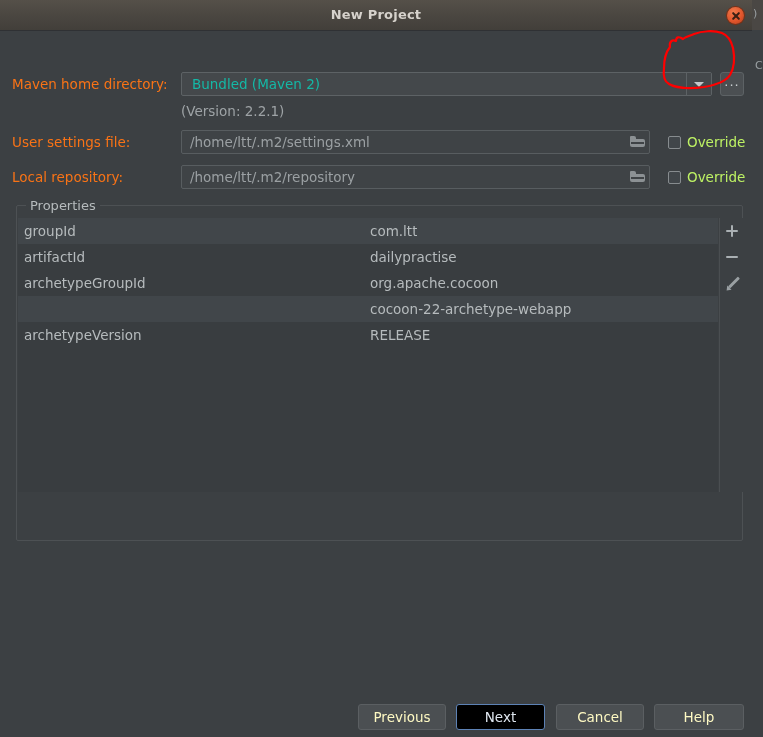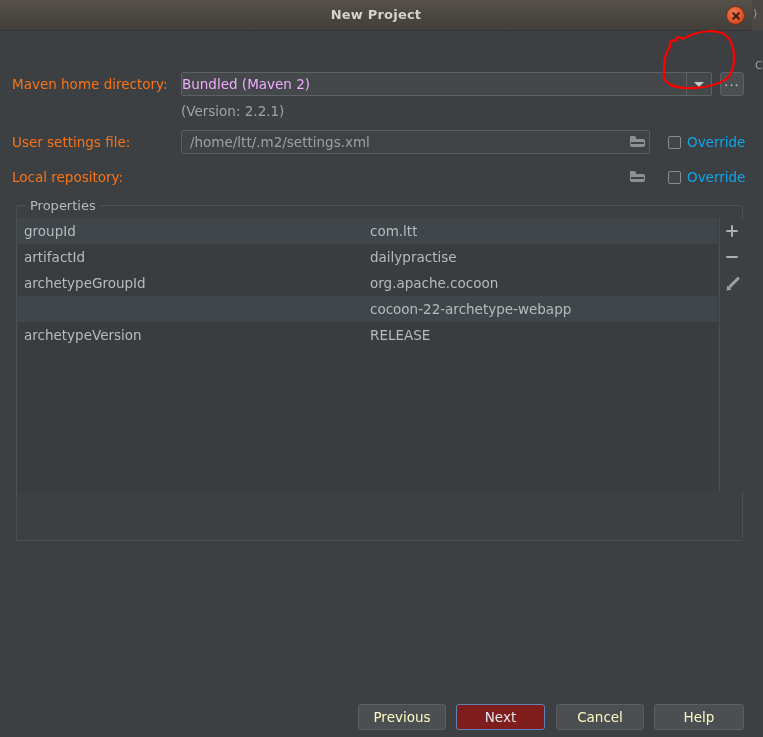--- a/index.html
+++ b/index.html
@@ -128,22 +128,22 @@
     height: 24px;
   }
   .combo-field {
     position: absolute;
     inset: 0;
     box-sizing: border-box;
     background: #44484b;
     border: 1px solid #5d6265;
     border-radius: 2px;
     font-size: 13.5px;
-    color: #f0abfc;
-    padding: 0 0;
+    color: #14b8a6;
+    padding: 0 10px;
     line-height: 22px;
     white-space: nowrap;
     overflow: hidden;
     cursor: pointer;
   }
   .combo-arrow-btn {
     position: absolute;
     right: 0;
     top: 0;
     width: 24px;
@@ -224,21 +224,21 @@
     height: 13px;
     box-sizing: border-box;
     background: #41464a;
     border: 1px solid #878c8f;
     border-radius: 2px;
     cursor: pointer;
   }
   .cb-label {
     position: absolute;
     font-size: 13.5px;
-    color: #0ea5e9;
+    color: #bef264;
     cursor: pointer;
   }
 
   
   .group {
     position: absolute;
     left: 16px;
     top: 174px;
     width: 727px;
     height: 336px;
@@ -349,21 +349,21 @@
     border-radius: 3px;
     font-size: 13.5px;
     text-align: center;
     line-height: 24px;
     cursor: pointer;
     background: #4b4f52;
     border: 1px solid #5b5f62;
     color: #fef9c3;
   }
   .btn.primary {
-    background: #7f1d1d;
+    background: #000000;
     border: 1px solid #5d82b5;
     color: #dfe6ee;
   }
 
   
   .annot {
     position: absolute;
     left: 0; top: 0;
     width: 763px; height: 737px;
     pointer-events: none;
@@ -403,20 +403,21 @@
     <div class="textfield" style="left:181px; top:99px; width:469px;">/home/ltt/.m2/settings.xml</div>
     <div class="folder-ico" style="left:630px; top:105px;">
       <span class="tab"></span>
         <span class="bdy"></span>
         <span class="cut"></span>
     </div>
     <div class="checkbox" style="left:668px; top:105px;"></div>
     <div class="cb-label" style="left:687px; top:103px;">Override</div>
 
     <div class="lbl" style="left:12px; top:138px;">Local repository:</div>
+    <div class="textfield" style="left:181px; top:134px; width:469px;">/home/ltt/.m2/repository</div>
     <div class="folder-ico" style="left:630px; top:140px;">
       <span class="tab"></span>
         <span class="bdy"></span>
         <span class="cut"></span>
     </div>
     <div class="checkbox" style="left:668px; top:140px;"></div>
     <div class="cb-label" style="left:687px; top:138px;">Override</div>
 
     <div class="group">
       <div class="group-title">Properties</div>

